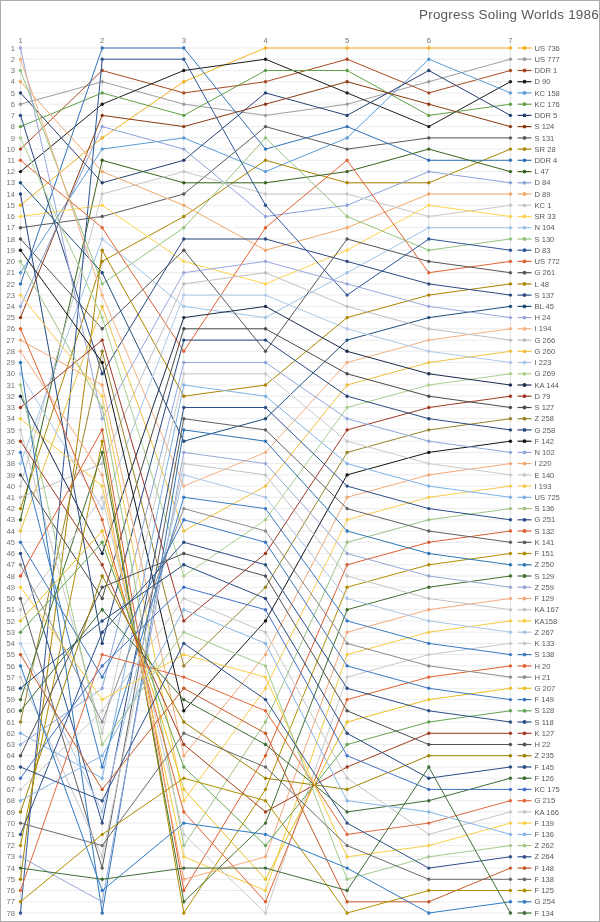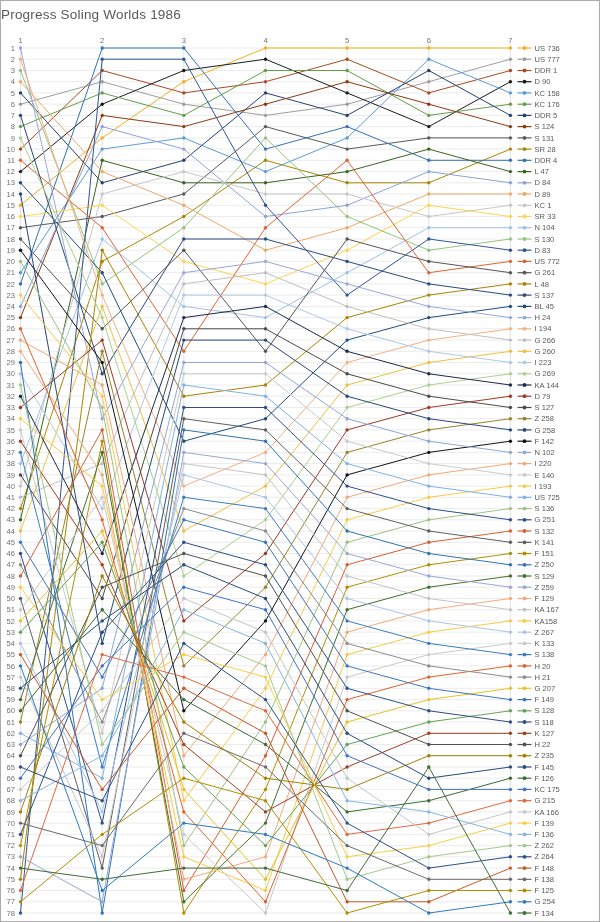--- a/index.html
+++ b/index.html
@@ -2,21 +2,21 @@
 <html><head>
 <meta charset="utf-8">
 <style>
   html,body{margin:0;padding:0;background:#fff;}
   .frame{
     position:relative;width:600px;height:922px;box-sizing:border-box;
     border:1px solid #ababab;background:#ffffff;overflow:hidden;
     font-family:"Liberation Sans",sans-serif;
   }
   .chart-title{
-    position:absolute;top:6px;left:0;width:100%;text-align:left;
+    position:absolute;top:6px;left:0;width:100%;text-align:right;
     font-size:13.5px;color:#595959;letter-spacing:.2px;
   }
   svg{position:absolute;top:0;left:0;}
   svg text{font-family:"Liberation Sans",sans-serif;}
 </style>
 </head>
 <body>
 
 <div class="frame">
   <div class="chart-title">Progress Soling Worlds 1986</div>

